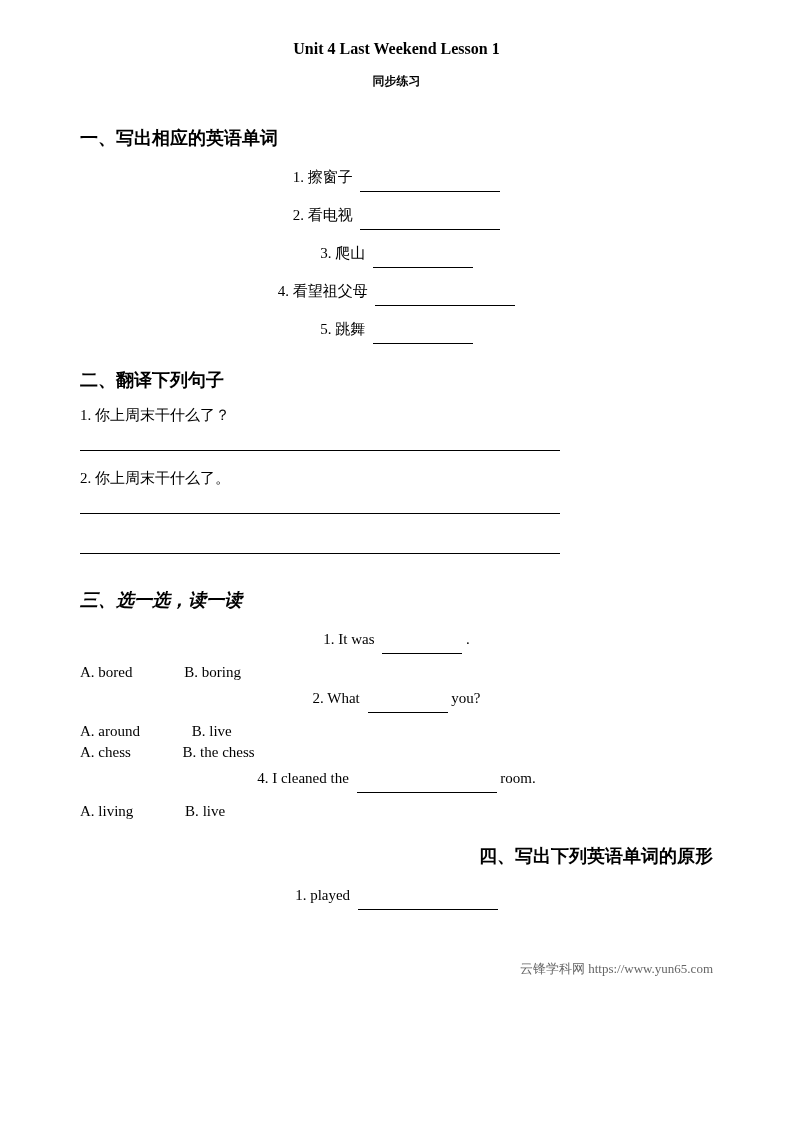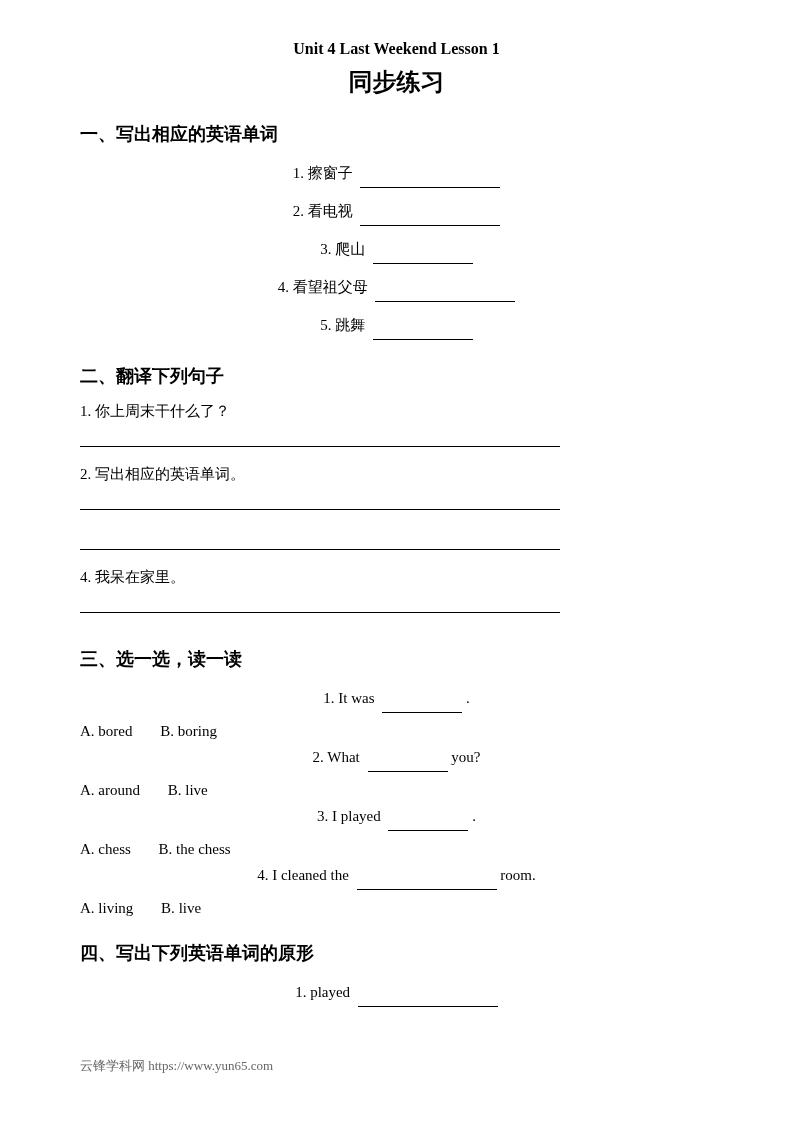--- a/index.html
+++ b/index.html
@@ -16,28 +16,28 @@
       width: 793px;
       min-height: 1122px;
       padding: 40px 80px 60px 80px;
     }
 
     .page-title-en {
       text-align: center;
       font-size: 16px;
       font-weight: bold;
       font-family: "Times New Roman", serif;
-      margin-bottom: 8px;
+      margin-bottom: 15px;
     }
 
     .page-title-cn {
       text-align: center;
-      font-size: 24px;
+      font-size: 12px;
       font-weight: bold;
-      margin-bottom: 24px;
+      margin-bottom: 36px;
     }
 
     .section-heading {
       font-size: 18px;
       font-weight: bold;
       margin-bottom: 14px;
       margin-top: 20px;
     }
 
     .question-item {
@@ -79,25 +79,25 @@
     }
 
     .choice-options {
       margin-top: 2px;
       margin-bottom: 4px;
       font-size: 15px;
     }
 
     .option-item {
       display: inline-block;
-      margin-right: 24px;
+      margin-right: 48px;
     }
 
     .footer {
-      text-align: left;
+      text-align: right;
       font-size: 13px;
       color: #666;
       margin-top: 50px;
     }
   </style>
 </head>
 <body>
 
 <div class="page-title-en">Unit 4 Last Weekend Lesson 1</div>
 
@@ -139,37 +139,30 @@
   <div class="translation-block">
     <div class="translation-question">
       <span>1.</span>
       <span>你上周末干什么了？</span>
     </div>
     <div class="answer-line"></div>
   </div>
   <div class="translation-block">
     <div class="translation-question">
       <span>2.</span>
-      <span>写出相应的英语单词。</span>
+      <span>你上周末干什么了。</span>
     </div>
     <div class="answer-line"></div>
   </div>
   <div class="translation-block">
     <div class="answer-line"></div>
   </div>
-  <div class="translation-block">
-    <div class="translation-question">
-      <span>4.</span>
-      <span>我呆在家里。</span>
-    </div>
-    <div class="answer-line"></div>
-  </div>
-</div>
-
-<div class="section-heading" style="margin-top: 34px;">三、选一选，读一读</div>
+</div>
+
+<div class="section-heading" style="margin-top: 34px; font-style: italic;">三、选一选，读一读</div>
 
 <div>
 
   <div class="question-item">
     <span>1.</span>
     <span>It was</span>
     <span class="blank-line blank-short">&nbsp;</span>
     <span>.</span>
   </div>
   <div class="choice-options">
@@ -193,26 +186,20 @@
     <span class="option-item">
       <span>A.</span>
       <span>around</span>
     </span>
     <span class="option-item">
       <span>B.</span>
       <span>live</span>
     </span>
   </div>
 
-  <div class="question-item">
-    <span>3.</span>
-    <span>I played</span>
-    <span class="blank-line blank-short">&nbsp;</span>
-    <span>.</span>
-  </div>
   <div class="choice-options">
     <span class="option-item">
       <span>A.</span>
       <span>chess</span>
     </span>
     <span class="option-item">
       <span>B.</span>
       <span>the chess</span>
     </span>
   </div>
@@ -229,21 +216,21 @@
       <span>living</span>
     </span>
     <span class="option-item">
       <span>B.</span>
       <span>live</span>
     </span>
   </div>
 
 </div>
 
-<div class="section-heading" style="margin-top: 24px;">四、写出下列英语单词的原形</div>
+<div class="section-heading" style="margin-top: 24px; text-align: right;">四、写出下列英语单词的原形</div>
 
 <div>
   <div class="question-item">
     <span>1.</span>
     <span>played</span>
     <span class="blank-line blank-long">&nbsp;</span>
   </div>
 </div>
 
 <div class="footer">云锋学科网 https://www.yun65.com</div>

